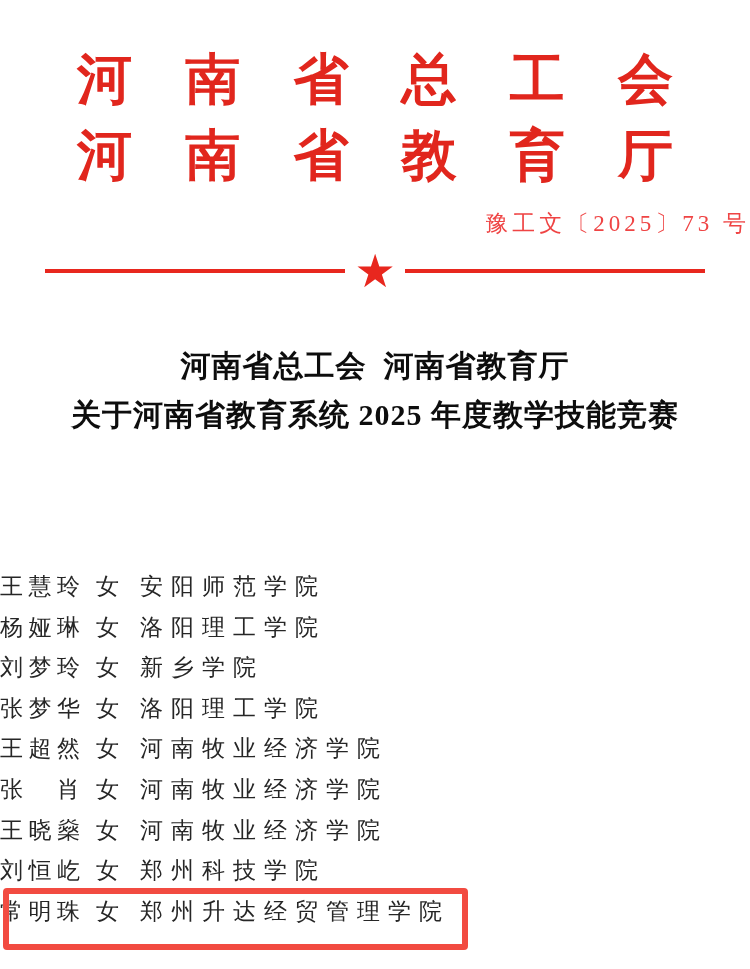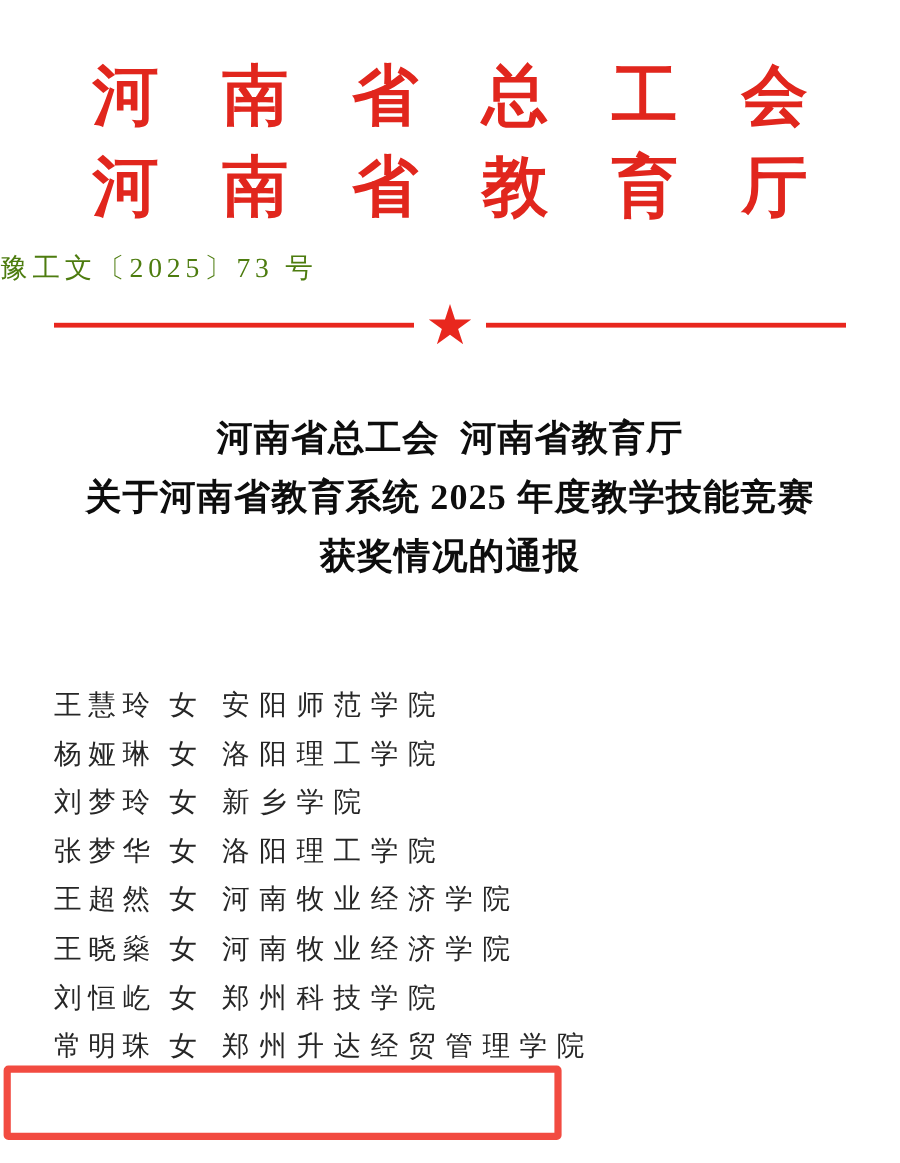--- a/index.html
+++ b/index.html
@@ -39,24 +39,24 @@
     text-align-last: justify;
     -moz-text-align-last: justify;
   }
 
   
   .doc-number {
     position: absolute;
     top: 208px;
     left: 0;
     width: 100%;
-    text-align: left;
+    text-align: right;
     font-size: 23px;
     letter-spacing: 4px;
-    color: #4d7c0f;
+    color: #ef4444;
     font-family: Liberation Serif, serif;
   }
 
   
   .separator {
     position: absolute;
     top: 249px;
     left: 45px;
     width: 660px;
     height: 44px;
@@ -94,24 +94,24 @@
   
   .winner-list {
     position: absolute;
     top: 568px;
     left: 0;
     width: 100%;
   }
   .winner-row {
     height: 40.6px;
     line-height: 40.6px;
-    padding-left: 45px;
     font-size: 23px;
     color: #262626;
     white-space: nowrap;
+    font-family: Liberation Mono, monospace;
   }
   .w-name {
     display: inline-block;
     width: 80px;
     vertical-align: top;
     text-align: justify;
     text-align-last: justify;
     -moz-text-align-last: justify;
     letter-spacing: 0;
   }
@@ -145,40 +145,42 @@
 
   <div class="separator">
     <div class="rule"></div>
     <div class="star">★</div>
     <div class="rule"></div>
   </div>
 
   <div class="title-block">
     <div class="title-line">河南省总工会  河南省教育厅</div>
     <div class="title-line">关于河南省教育系统 2025 年度教学技能竞赛</div>
-    <div class="title-line">获奖情况的通报</div>
   </div>
 
   <div class="winner-list">
     <div class="winner-row">
       <span class="w-name">王慧玲</span><span class="w-gender">女</span><span class="w-inst">安阳师范学院</span>
     </div>
     <div class="winner-row">
       <span class="w-name">杨娅琳</span><span class="w-gender">女</span><span class="w-inst">洛阳理工学院</span>
     </div>
     <div class="winner-row">
       <span class="w-name">刘梦玲</span><span class="w-gender">女</span><span class="w-inst">新乡学院</span>
     </div>
     <div class="winner-row">
       <span class="w-name">张梦华</span><span class="w-gender">女</span><span class="w-inst">洛阳理工学院</span>
     </div>
     <div class="winner-row">
       <span class="w-name">王超然</span><span class="w-gender">女</span><span class="w-inst">河南牧业经济学院</span>
     </div>
     <div class="winner-row">
+      <span class="w-name">张肖</span><span class="w-gender">女</span><span class="w-inst">河南牧业经济学院</span>
+    </div>
+    <div class="winner-row">
       <span class="w-name">王晓燊</span><span class="w-gender">女</span><span class="w-inst">河南牧业经济学院</span>
     </div>
     <div class="winner-row">
       <span class="w-name">刘恒屹</span><span class="w-gender">女</span><span class="w-inst">郑州科技学院</span>
     </div>
     <div class="winner-row">
       <span class="w-name">常明珠</span><span class="w-gender">女</span><span class="w-inst">郑州升达经贸管理学院</span>
     </div>
   </div>
 

